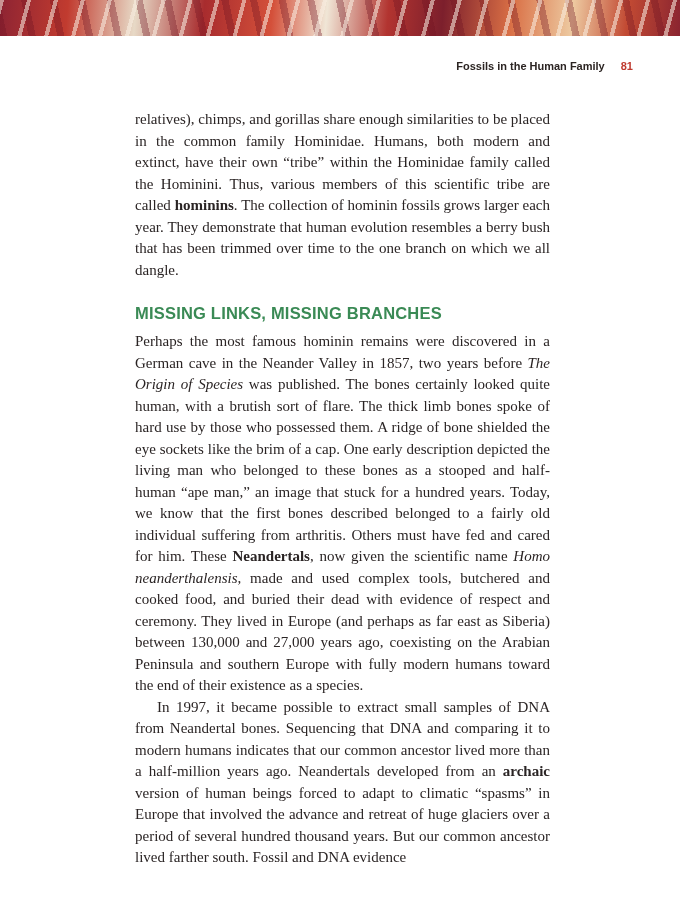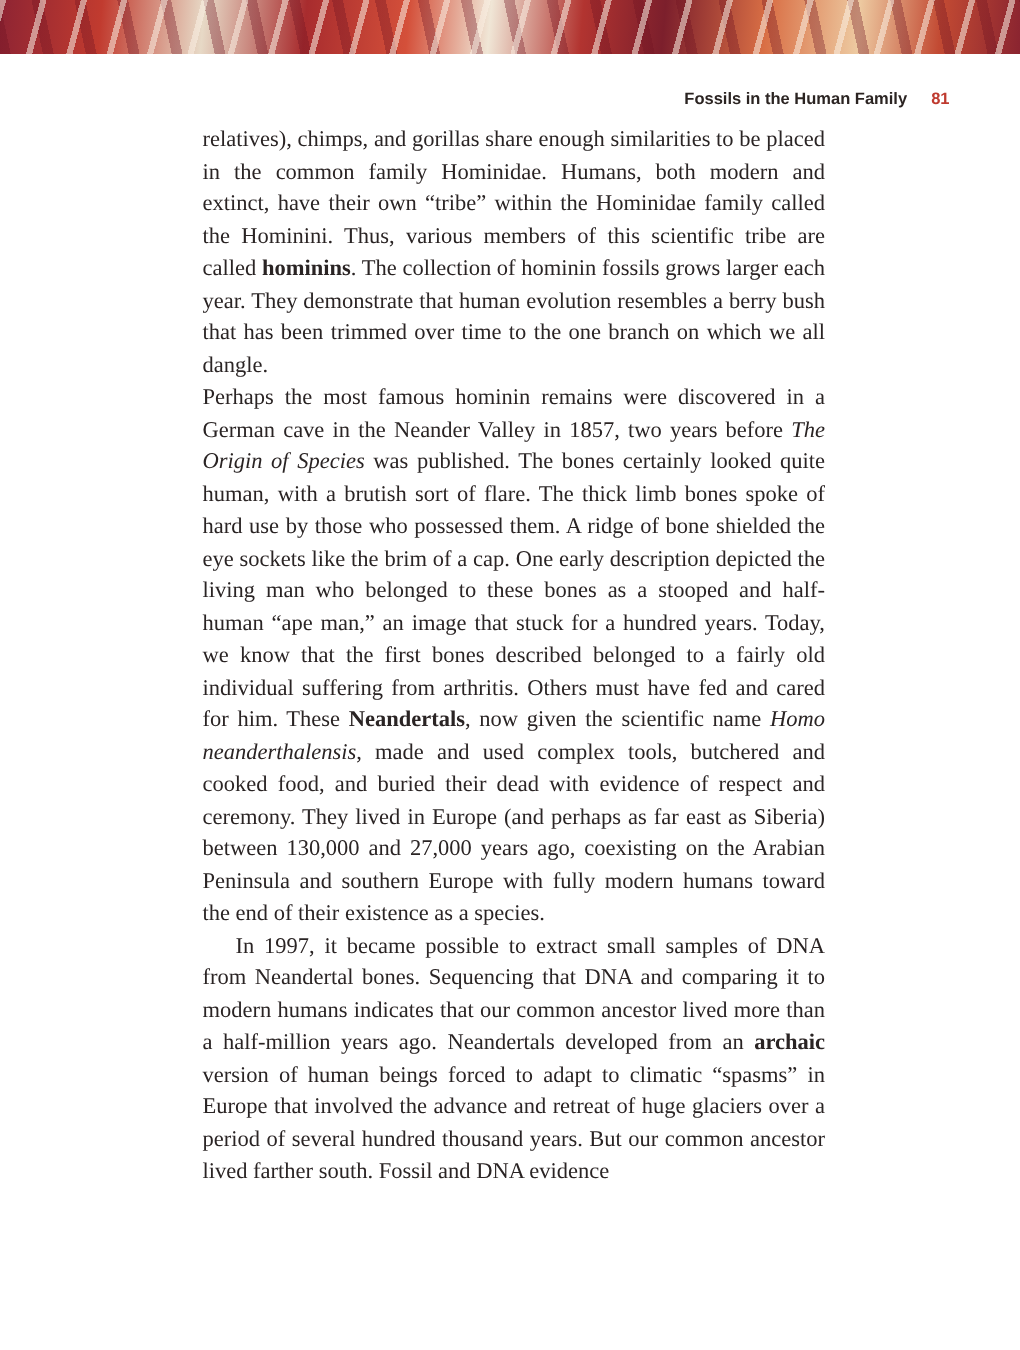--- a/index.html
+++ b/index.html
@@ -33,21 +33,21 @@
     line-height:18px;
     color:#2b2422;
   }
   .running-head .pagenum{
     color:var(--red);
     margin-left:16px;
   }
   .content{
     width:415px;
     margin-left:135px;
-    margin-top:8px;
+    margin-top:34px;
   }
   .content p{
     margin:0;
     font-size:15px;
     line-height:21.5px;
     text-align:justify;
   }
   .content p.indent{ text-indent:22px; }
   .content h2{
     font-family:"Liberation Sans", sans-serif;
@@ -66,16 +66,17 @@
 
 <div class="page">
   <div class="banner"></div>
 
   <div class="running-head">
     <span>Fossils in the Human Family</span><span class="pagenum">81</span>
   </div>
 
   <div class="content">
       <p><span>relatives), chimps, and gorillas share enough similarities to be placed in the common family Hominidae. Humans, both modern and extinct, have their own “tribe” within the Hominidae family called the Hominini. Thus, various members of this scientific tribe are called </span><span class="b">hominins</span><span>. The collection of hominin fossils grows larger each year. They demonstrate that human evolution resembles a berry bush that has been trimmed over time to the one branch on which we all dangle.</span></p>
+      <h2>MISSING LINKS, MISSING BRANCHES</h2>
       <p><span>Perhaps the most famous hominin remains were discovered in a German cave in the Neander Valley in 1857, two years before </span><span class="i">The Origin of Species</span><span> was published. The bones certainly looked quite human, with a brutish sort of flare. The thick limb bones spoke of hard use by those who possessed them. A ridge of bone shielded the eye sockets like the brim of a cap. One early description depicted the living man who belonged to these bones as a stooped and half-human “ape man,” an image that stuck for a hundred years. Today, we know that the first bones described belonged to a fairly old individual suffering from arthritis. Others must have fed and cared for him. These </span><span class="b">Neandertals</span><span>, now given the scientific name </span><span class="i">Homo neanderthalensis</span><span>, made and used complex tools, butchered and cooked food, and buried their dead with evidence of respect and ceremony. They lived in Europe (and perhaps as far east as Siberia) between 130,000 and 27,000 years ago, coexisting on the Arabian Peninsula and southern Europe with fully modern humans toward the end of their existence as a species.</span></p>
       <p class="indent"><span>In 1997, it became possible to extract small samples of DNA from Neandertal bones. Sequencing that DNA and comparing it to modern humans indicates that our common ancestor lived more than a half-million years ago. Neandertals developed from an </span><span class="b">archaic</span><span> version of human beings forced to adapt to climatic “spasms” in Europe that involved the advance and retreat of huge glaciers over a period of several hundred thousand years. But our common ancestor lived farther south. Fossil and DNA evidence</span></p>
     </div>
 </div>
 
 </body></html>

